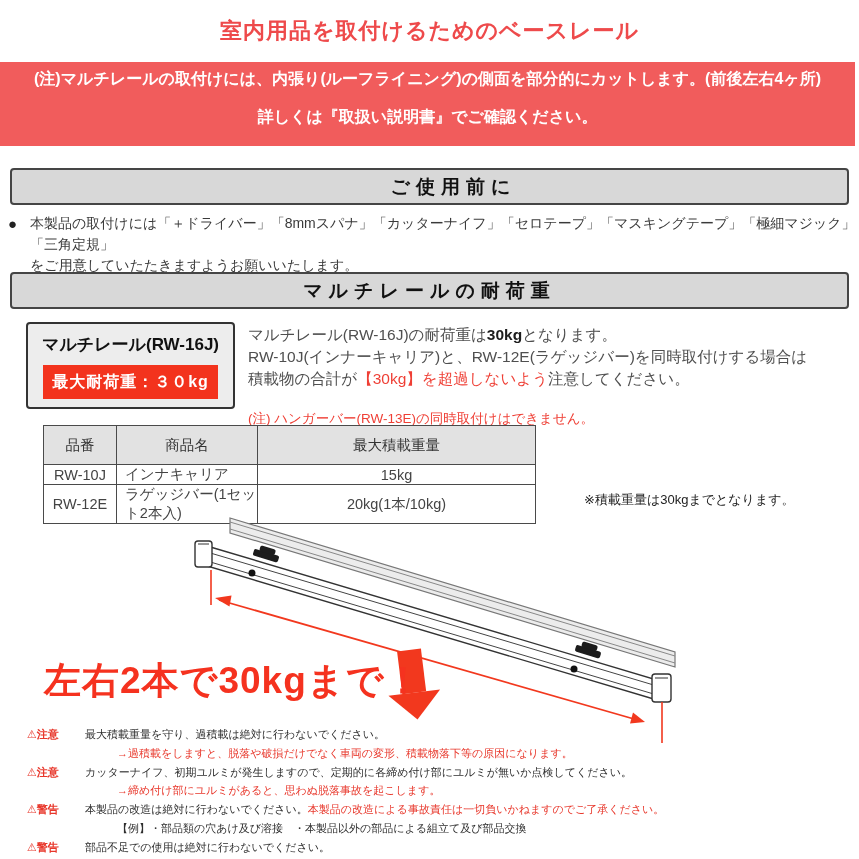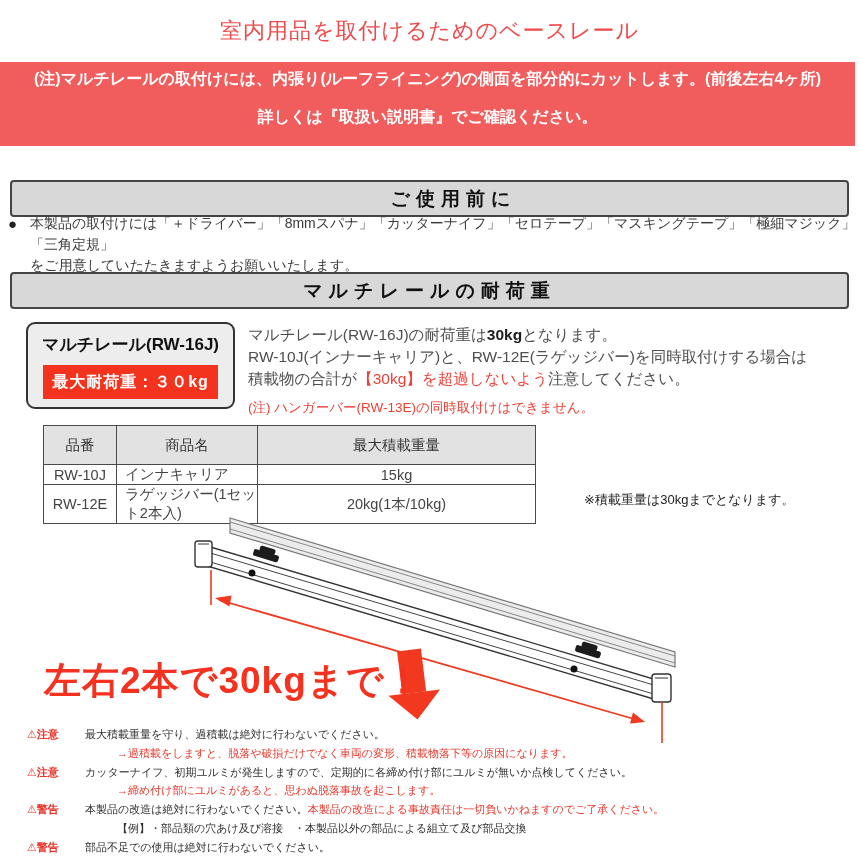--- a/index.html
+++ b/index.html
@@ -1,49 +1,49 @@
 <!DOCTYPE html>
 <html><head>
 <meta charset="utf-8">
 <style>
   * { margin:0; padding:0; box-sizing:border-box; }
   html,body { background:#fff; }
   body { font-family:"Liberation Sans","DejaVu Sans",sans-serif; }
   #page { position:relative; width:859px; height:859px; background:#fff; overflow:hidden; margin:0 auto; }
 
   .title { position:absolute; top:16px; left:0; width:100%; text-align:center;
-           font-size:22px; font-weight:normal; color:#ee4a4b; letter-spacing:1px; }
+           font-size:22px; font-weight:bold; color:#ee4a4b; letter-spacing:1px; }
 
   .banner { position:absolute; top:62px; left:0; width:855px; height:84px; background:#f15c5c; }
   .banner .bline { text-align:center; color:#fff; font-weight:bold; font-size:16px; }
   .banner .b1 { padding-top:7px; }
   .banner .b2 { padding-top:17px; }
 
   .sec-header { position:absolute; left:10px; width:839px; height:37px; background:#d8d8d8;
                 border:2px solid #454545; border-radius:4px; display:flex; align-items:center;
                 justify-content:center; font-size:19px; font-weight:bold; color:#111;
                 letter-spacing:6px; }
-  #h1 { top:180px;padding-left:48px; }
+  #h1 { top:168px;padding-left:48px; }
   #h2 { top:272px; }
 
   .bullet-para { position:absolute; top:213px; left:8px; width:848px; display:flex;
                  font-size:14px; color:#3a3a3a; line-height:21px; }
   .bdot { flex:none; width:22px; font-size:15px; color:#222; }
 
   .product-box { position:absolute; left:26px; top:322px; width:209px; height:87px;
-                 background:#ededed; border:2px solid #333; border-radius:9px; text-align:center; }
+                 background:#ededed; border:2px solid #333; border-radius:4px; text-align:center; }
   .pname { margin-top:9px; font-size:17px; font-weight:bold; color:#111; }
   .pload { margin:9px auto 0; width:175px; height:34px; line-height:34px; background:#f3331d;
            color:#fff; font-size:16px; font-weight:bold; letter-spacing:1px; }
 
   .load-text { position:absolute; left:248px; top:324px; width:600px; font-size:15.5px;
                color:#4f4f4f; line-height:22px; }
   .load-text b { color:#1d1d1d; }
   .red { color:#ef3f35; }
-  .lnote { margin-top:7px; font-size:13.5px; }
+  .lnote { margin-top:18px; font-size:13.5px; }
 
   table.spec { position:absolute; left:43px; top:425px; border-collapse:collapse;
                font-size:14.5px; color:#444; }
   table.spec th, table.spec td { border:1.5px solid #4a4a4a; }
   table.spec th { background:#e2e2e2; font-weight:normal; color:#333; height:39px; }
   table.spec td { height:19px; }
   .c-code { width:73px; text-align:center; }
   .c-name { width:141px; text-align:left; padding-left:8px; }
   .c-load { width:278px; text-align:center; }
 

